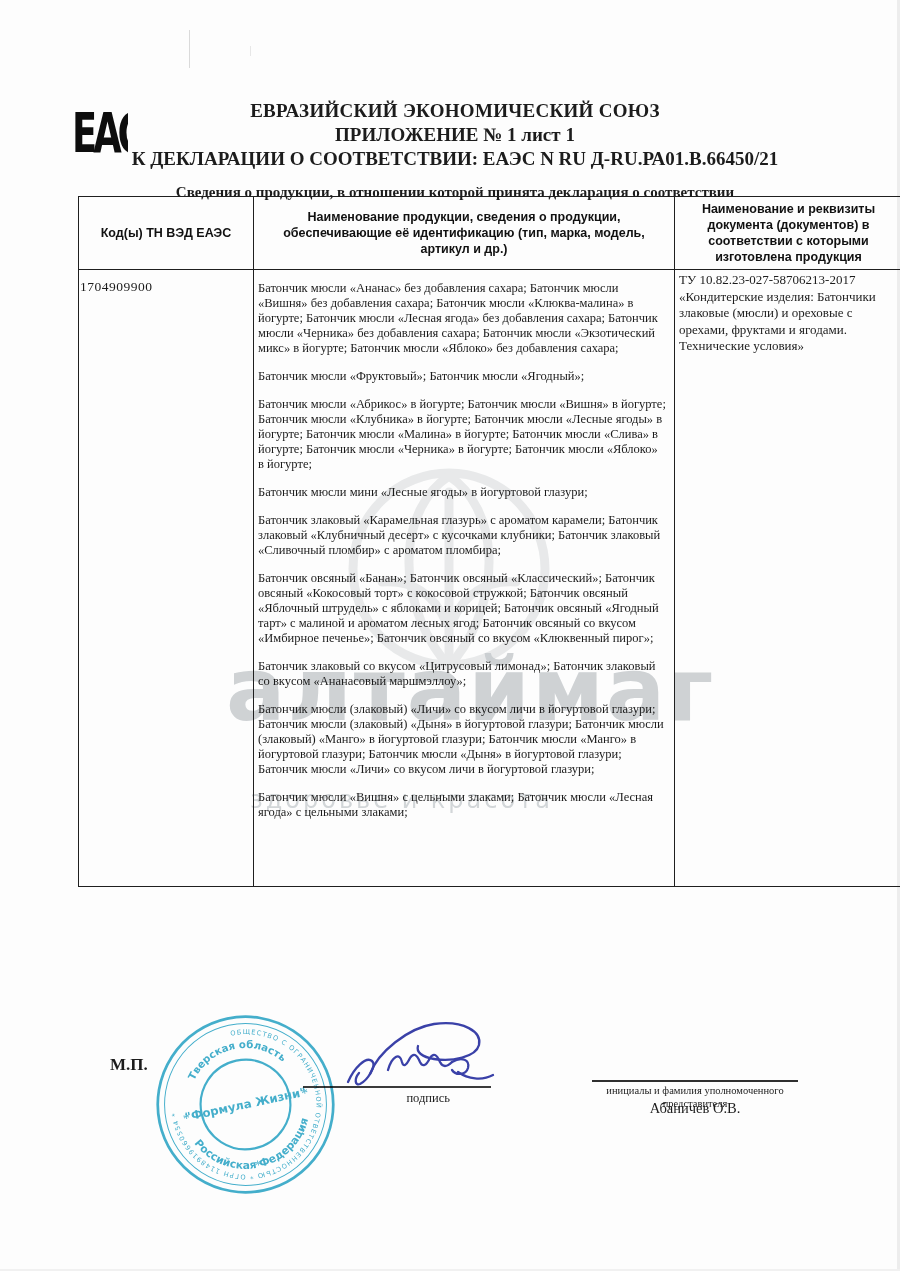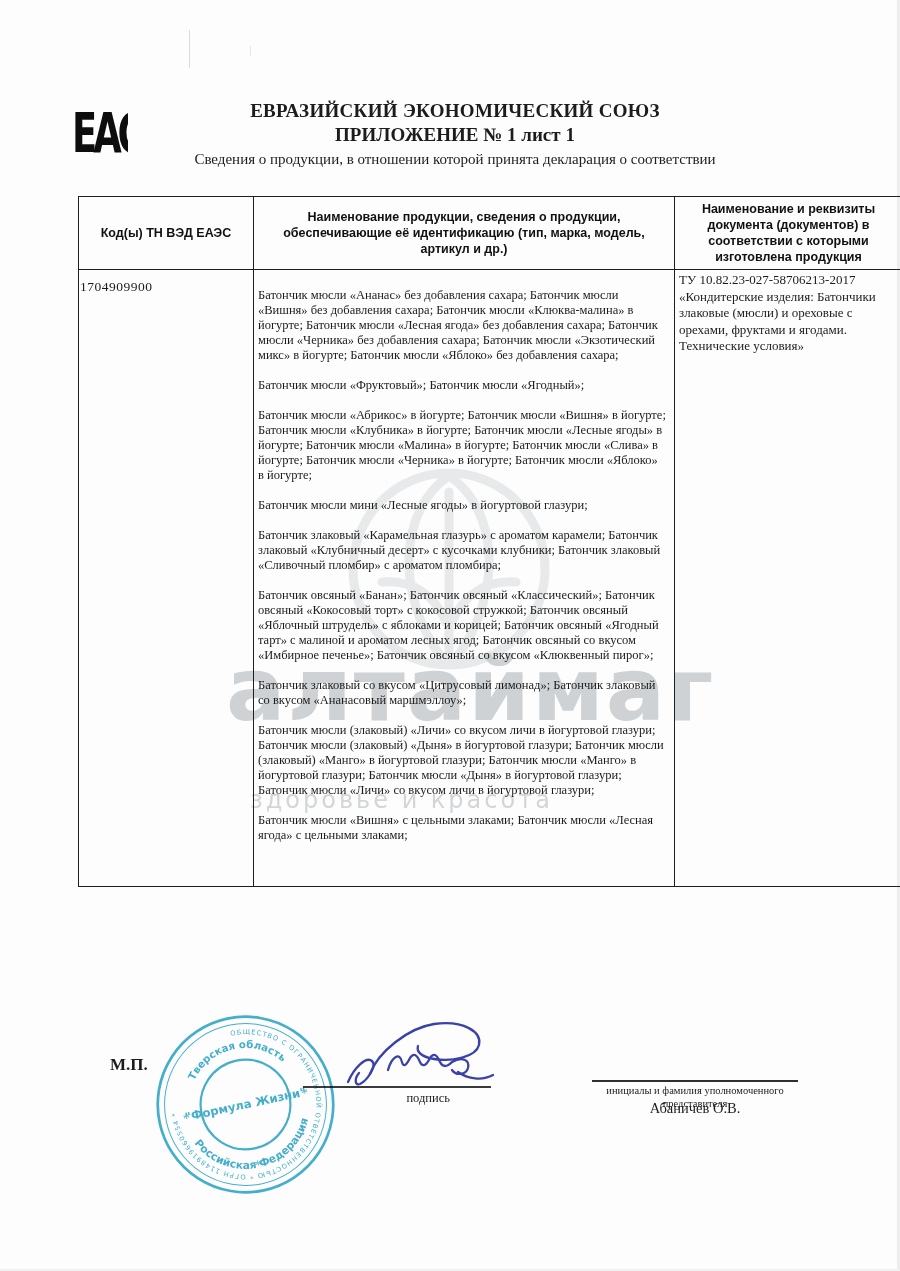--- a/index.html
+++ b/index.html
@@ -14,21 +14,21 @@
   .edge-bottom{position:absolute;left:0;bottom:0;width:100%;height:2px;background:#f1f1f1;}
 
   
   .eac{position:absolute;left:70px;top:98px;}
 
   
   .title-block{position:absolute;left:60px;top:99px;width:790px;text-align:center;}
   .t1{font-size:19px;font-weight:bold;line-height:24px;letter-spacing:.3px;}
   .t2{font-size:19px;font-weight:bold;line-height:24px;}
   .t3{font-size:19px;font-weight:bold;line-height:24px;}
-  .t4{font-size:15px;font-weight:normal;line-height:19px;margin-top:3px;}
+  .t4{font-size:15px;font-weight:bold;line-height:19px;margin-top:12px;}
 
   
   .watermark{position:absolute;left:0;top:0;width:100%;height:100%;z-index:0;pointer-events:none;padding-left:14px;}
   .wm-brand{
     position:absolute;left:226px;top:646px;
     font-family:"DejaVu Sans", sans-serif;font-weight:bold;
     font-size:88px;line-height:1;letter-spacing:2px;color:#c7cbce;opacity:.85;
   }
   .wm-tagline{
     position:absolute;left:250px;top:786px;
@@ -44,21 +44,21 @@
   }
   .decl-table td,.decl-table th{border:1.6px solid #1f1f1f;background:transparent;}
   .decl-table th{
     font-family:"Liberation Sans", sans-serif;font-size:12.5px;font-weight:bold;
     line-height:1.28;text-align:center;vertical-align:middle;padding:4px 6px;height:58px;color:#111;
   }
   .col1{width:162px;} .col2{width:408px;} .col3{width:215px;}
   .body-row td{vertical-align:top;height:606px;overflow:hidden;}
   .code-cell{font-size:13.5px;padding-top:9px;letter-spacing:.5px;}
   .prod-cell{padding:3px 8px 4px 4px;font-size:12.5px;line-height:15px;}
-  .prod-cell p{margin:15px 0 13px 0;}
+  .prod-cell p{margin:8px 0 13px 0;}
   .doc-cell{padding:2px 8px 2px 4px;font-size:13px;line-height:16.5px;}
 
   
   .reg-title{position:absolute;left:67px;top:1020px;font-size:13.5px;font-weight:bold;z-index:2;}
   .mp{position:absolute;left:110px;top:1055px;font-size:17px;font-weight:bold;z-index:2;}
   .stamp{position:absolute;left:148px;top:1007px;z-index:3;opacity:.88;mix-blend-mode:multiply;}
   .sig-line{position:absolute;left:303px;top:1086px;width:188px;height:1.6px;background:#3a3a3a;z-index:2;}
   .signature{position:absolute;left:330px;top:1012px;z-index:4;}
   .sig-caption{position:absolute;left:350px;top:1091px;width:100px;text-align:right;font-size:12.5px;z-index:2;}
   .rep-name{position:absolute;left:592px;top:1100px;width:206px;text-align:center;font-size:14.5px;z-index:2;}
@@ -92,20 +92,21 @@
 
   <svg class="eac" width="58" height="64" viewBox="0 0 58 64">
     <g transform="translate(2,54) scale(0.80,1.18)">
       <text x="0" y="0" font-family="DejaVu Sans, sans-serif" font-size="46" font-weight="900" letter-spacing="-5" fill="#0d0d0d">ЕАС</text>
     </g>
   </svg>
 
   <div class="title-block">
     <div class="t1">ЕВРАЗИЙСКИЙ ЭКОНОМИЧЕСКИЙ СОЮЗ</div>
     <div class="t2">ПРИЛОЖЕНИЕ № 1 лист 1</div>
+    <div class="t3">К ДЕКЛАРАЦИИ О СООТВЕТСТВИИ: ЕАЭС N RU Д-RU.РА01.В.66450/21</div>
     <div class="t4">Сведения о продукции, в отношении которой принята декларация о соответствии</div>
   </div>
 
   <table class="decl-table">
     <tbody>
         <tr>
       <th class="col1">Код(ы) ТН ВЭД ЕАЭС</th>
       <th class="col2">Наименование продукции, сведения о продукции, обеспечивающие её идентификацию (тип, марка, модель, артикул и др.)</th>
       <th class="col3">Наименование и реквизиты документа (документов) в соответствии с которыми изготовлена продукция</th>
     </tr>

